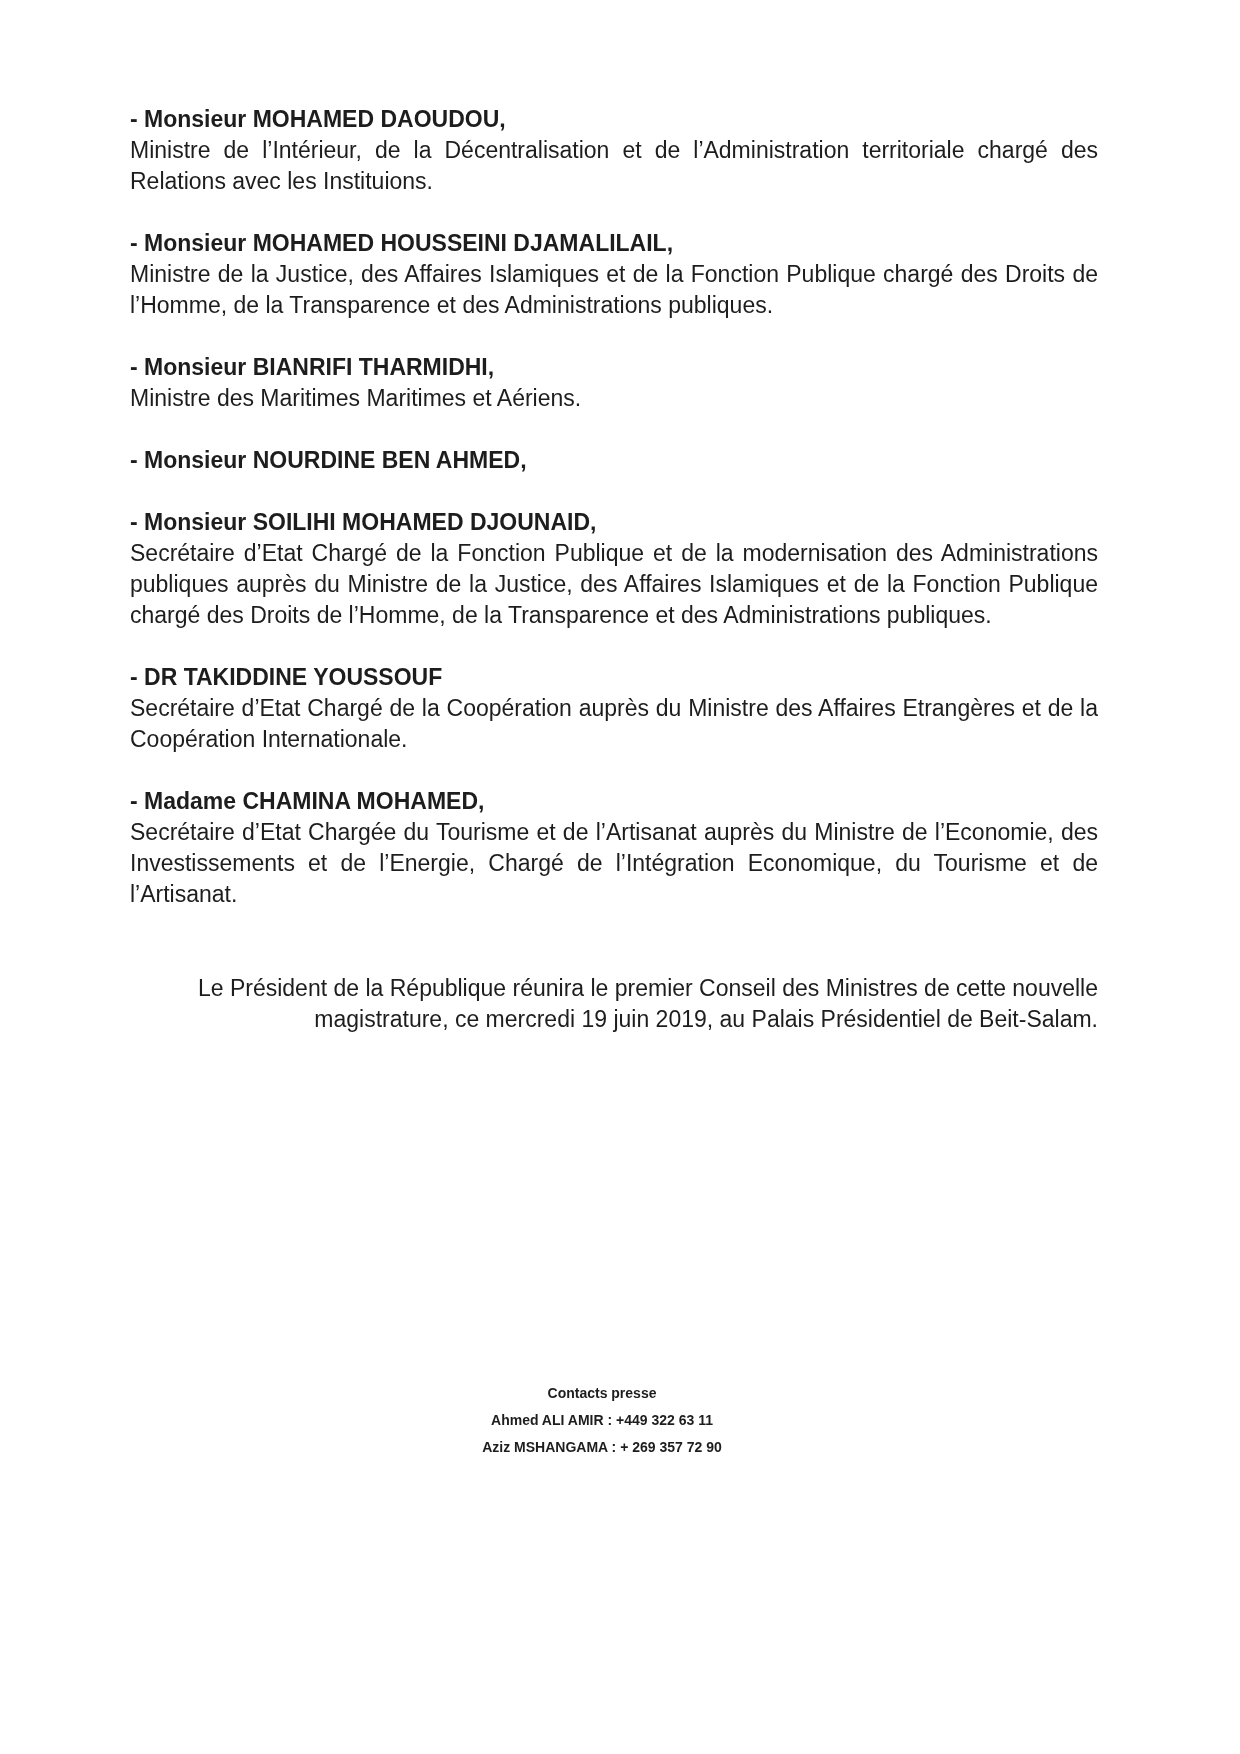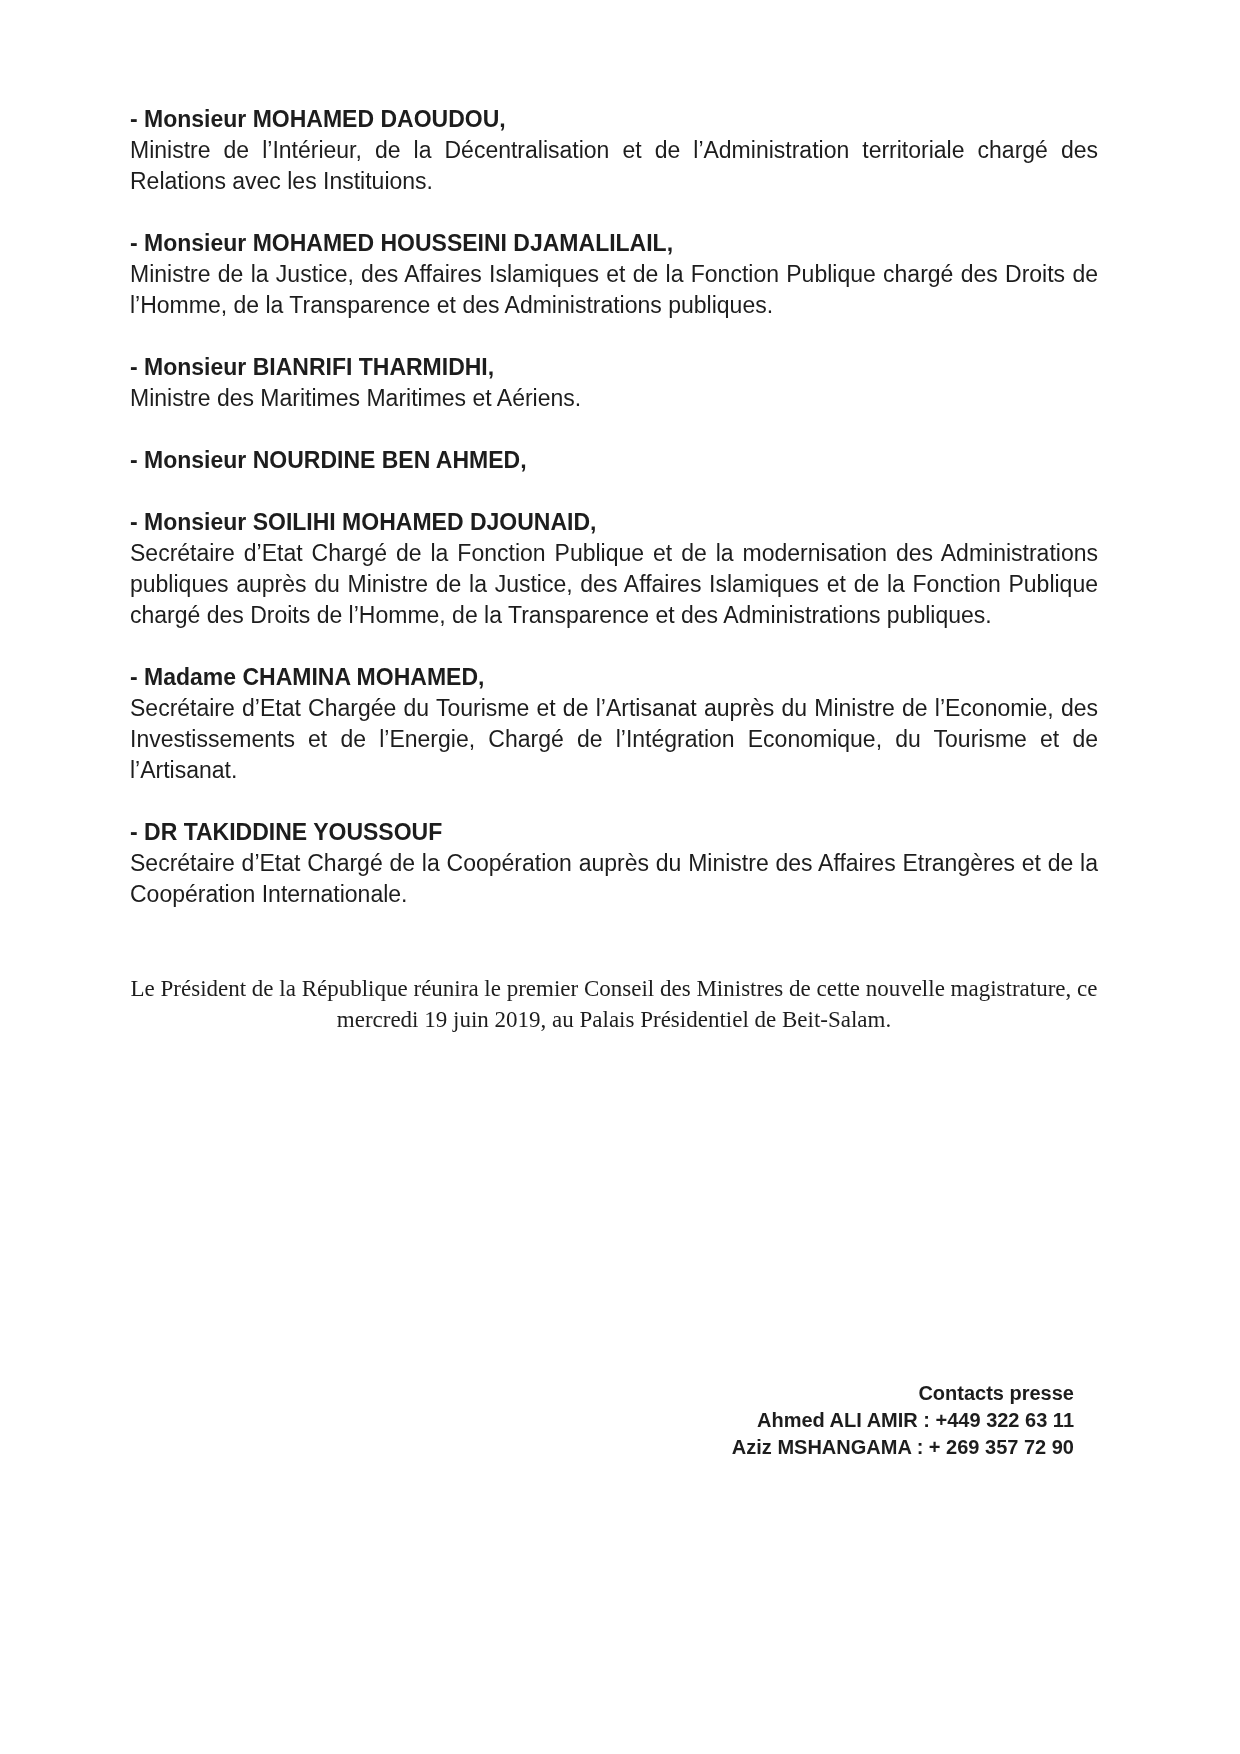--- a/index.html
+++ b/index.html
@@ -29,29 +29,28 @@
     font-size: 23px;
     line-height: 31px;
     font-weight: 700;
   }
   .entry-body {
     margin: 0;
     text-align: justify;
   }
   .closing {
     margin: 63px 0 0 0;
-    text-align: center;
-    font-family: Liberation Serif, serif;
+    text-align: right;
   }
   .contacts {
     margin-top: 345px;
     padding-right: 24px;
-    text-align: right;
+    text-align: center;
     font-weight: 700;
-    font-size: 20px;
+    font-size: 14px;
     line-height: 27px;
   }
   .contacts div { margin: 0; }
 </style>
 </head>
 <body>
 
 <div class="page">
   <main class="content">
 
@@ -74,27 +73,27 @@
       <h2 class="entry-heading">- Monsieur NOURDINE BEN AHMED,</h2>
     </section>
 
 
     <section class="entry">
       <h2 class="entry-heading">- Monsieur SOILIHI MOHAMED DJOUNAID,</h2>
       <p class="entry-body">Secrétaire d’Etat Chargé de la Fonction Publique et de la modernisation des Administrations publiques auprès du Ministre de la Justice, des Affaires Islamiques et de la Fonction Publique chargé des Droits de l’Homme, de la Transparence et des Administrations publiques.</p>
     </section>
 
     <section class="entry">
-      <h2 class="entry-heading">- Madame CHAMINA MOHAMED,</h2>
-      <p class="entry-body">Secrétaire d’Etat Chargée du Tourisme et de l’Artisanat auprès du Ministre de l’Economie, des Investissements et de l’Energie, Chargé  de l’Intégration Economique, du Tourisme et de l’Artisanat.</p>
+      <h2 class="entry-heading">- DR TAKIDDINE YOUSSOUF</h2>
+      <p class="entry-body">Secrétaire d’Etat Chargé de la Coopération auprès du Ministre des Affaires Etrangères  et de la Coopération Internationale.</p>
     </section>
 
     <section class="entry">
-      <h2 class="entry-heading">- DR TAKIDDINE YOUSSOUF</h2>
-      <p class="entry-body">Secrétaire d’Etat Chargé de la Coopération auprès du Ministre des Affaires Etrangères  et de la Coopération Internationale.</p>
+      <h2 class="entry-heading">- Madame CHAMINA MOHAMED,</h2>
+      <p class="entry-body">Secrétaire d’Etat Chargée du Tourisme et de l’Artisanat auprès du Ministre de l’Economie, des Investissements et de l’Energie, Chargé  de l’Intégration Economique, du Tourisme et de l’Artisanat.</p>
     </section>
 
     <p class="closing">Le Président de la République réunira le premier Conseil des Ministres de cette nouvelle magistrature, ce mercredi 19 juin 2019, au Palais Présidentiel de Beit-Salam.</p>
 
     <footer class="contacts">
       <div>Contacts presse</div>
       <div>Ahmed ALI AMIR : +449 322 63 11</div>
       <div>Aziz MSHANGAMA : + 269 357 72 90</div>
     </footer>
 

